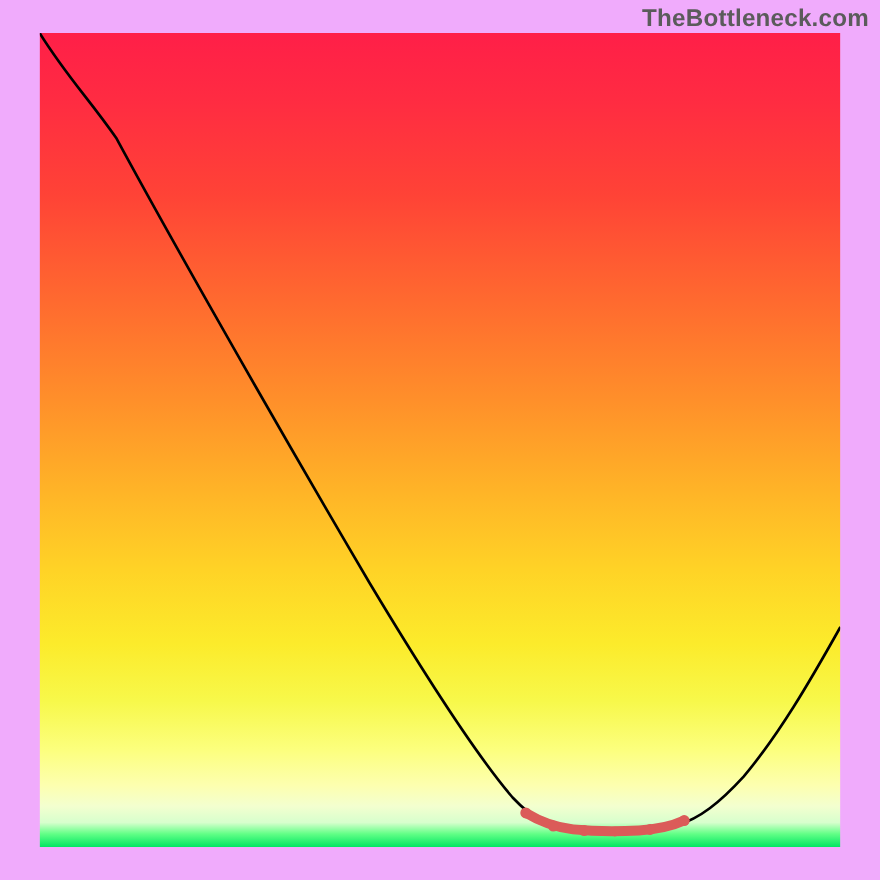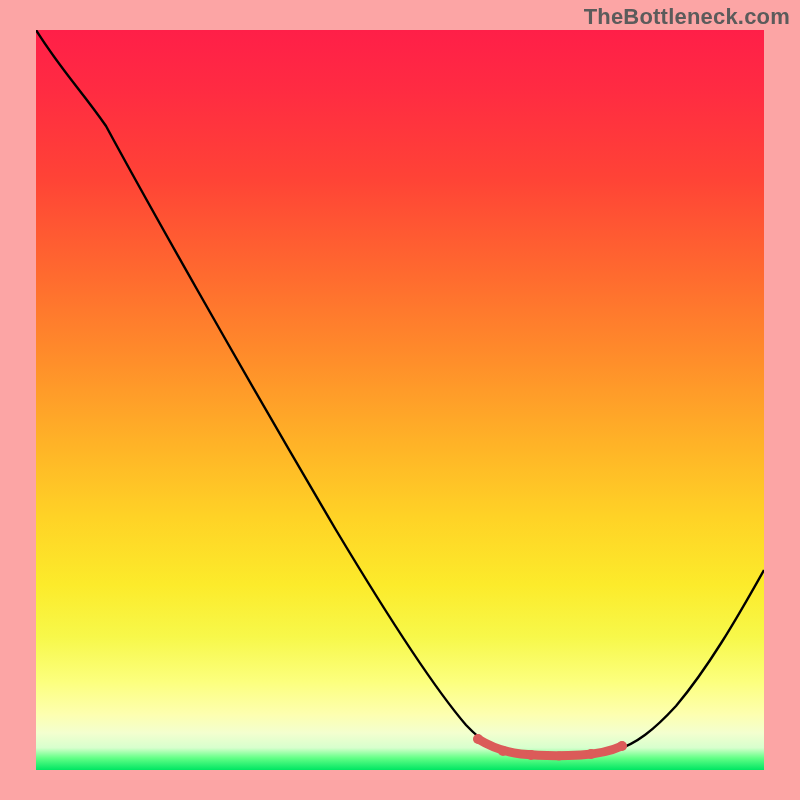--- a/index.html
+++ b/index.html
@@ -8,21 +8,21 @@
     width: 800px;
     height: 800px;
     background: #000;
     overflow: hidden;
     font-family: Arial, Helvetica, sans-serif;
   }
   .frame {
     position: relative;
     width: 800px;
     height: 800px;
-    background: #fca5a5;
+    background: #f0abfc;
   }
   .watermark {
     position: absolute;
     top: 4px;
     right: 10px;
     font-size: 22px;
     font-weight: 600;
     color: #5b5b5b;
     letter-spacing: 0.2px;
     z-index: 10;

